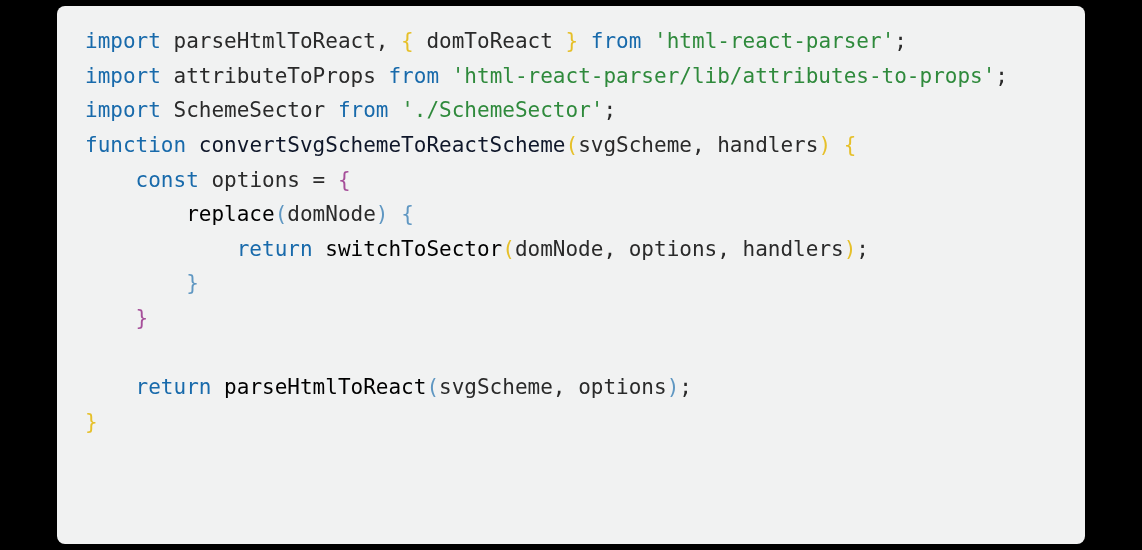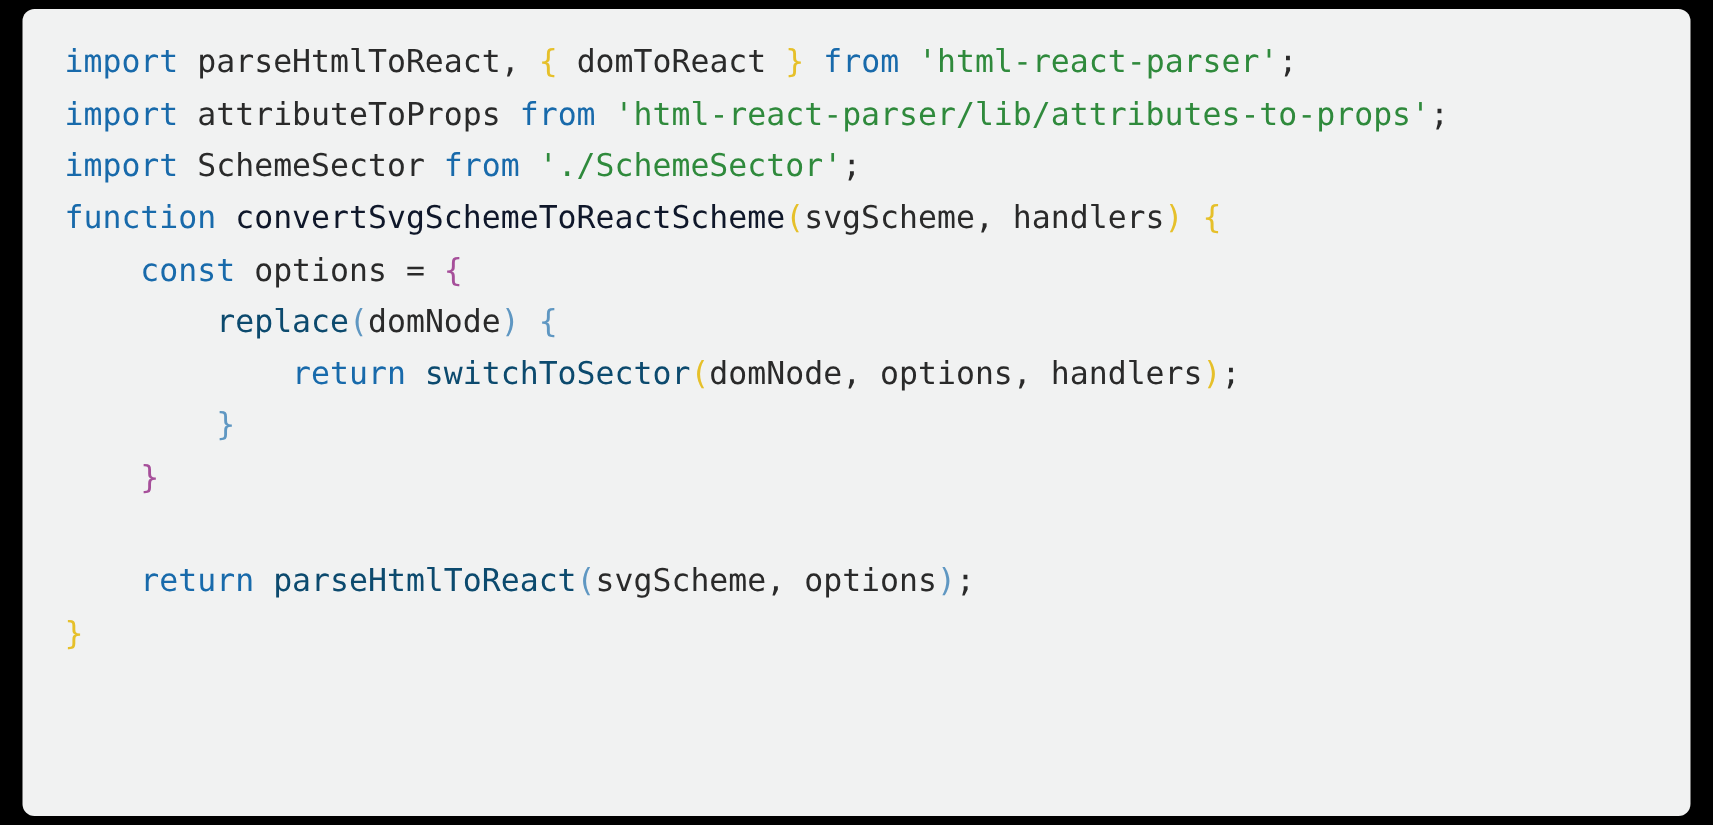--- a/index.html
+++ b/index.html
@@ -7,38 +7,38 @@
     background: #000;
     width: 1142px;
     height: 550px;
     display: flex;
     align-items: center;
     justify-content: center;
     font-family: "SF Mono", Menlo, Monaco, Consolas, monospace;
   }
   .frame {
     background: #f1f2f2;
-    width: 1112px;
+    width: 1028px;
     height: 538px;
     border-radius: 8px;
     padding: 18px 28px;
     overflow: hidden;
   }
   pre.code {
     font-family: inherit;
     font-size: 21px;
     line-height: 1.65;
     white-space: pre;
     color: #2a2a2a;
   }
   .line { display: block; }
   .tok-keyword   { color: #186aab; }   
   .tok-name      { color: #2a2a2a; }   
   .tok-fn        { color: #0f172a; }   
-  .tok-call      { color: #0c4a6e; }   
+  .tok-call      { color: #000000; }   
   .tok-string    { color: #2f8a3c; }
   .tok-brace-y   { color: #e6c02a; }   
   .tok-brace-p   { color: #a64f9a; }   
   .tok-paren-y   { color: #e6c02a; }   
   .tok-paren-b   { color: #5f97c2; }   
   .tok-brace-b   { color: #5f97c2; }   
 </style>
 </head>
 <body>
 

